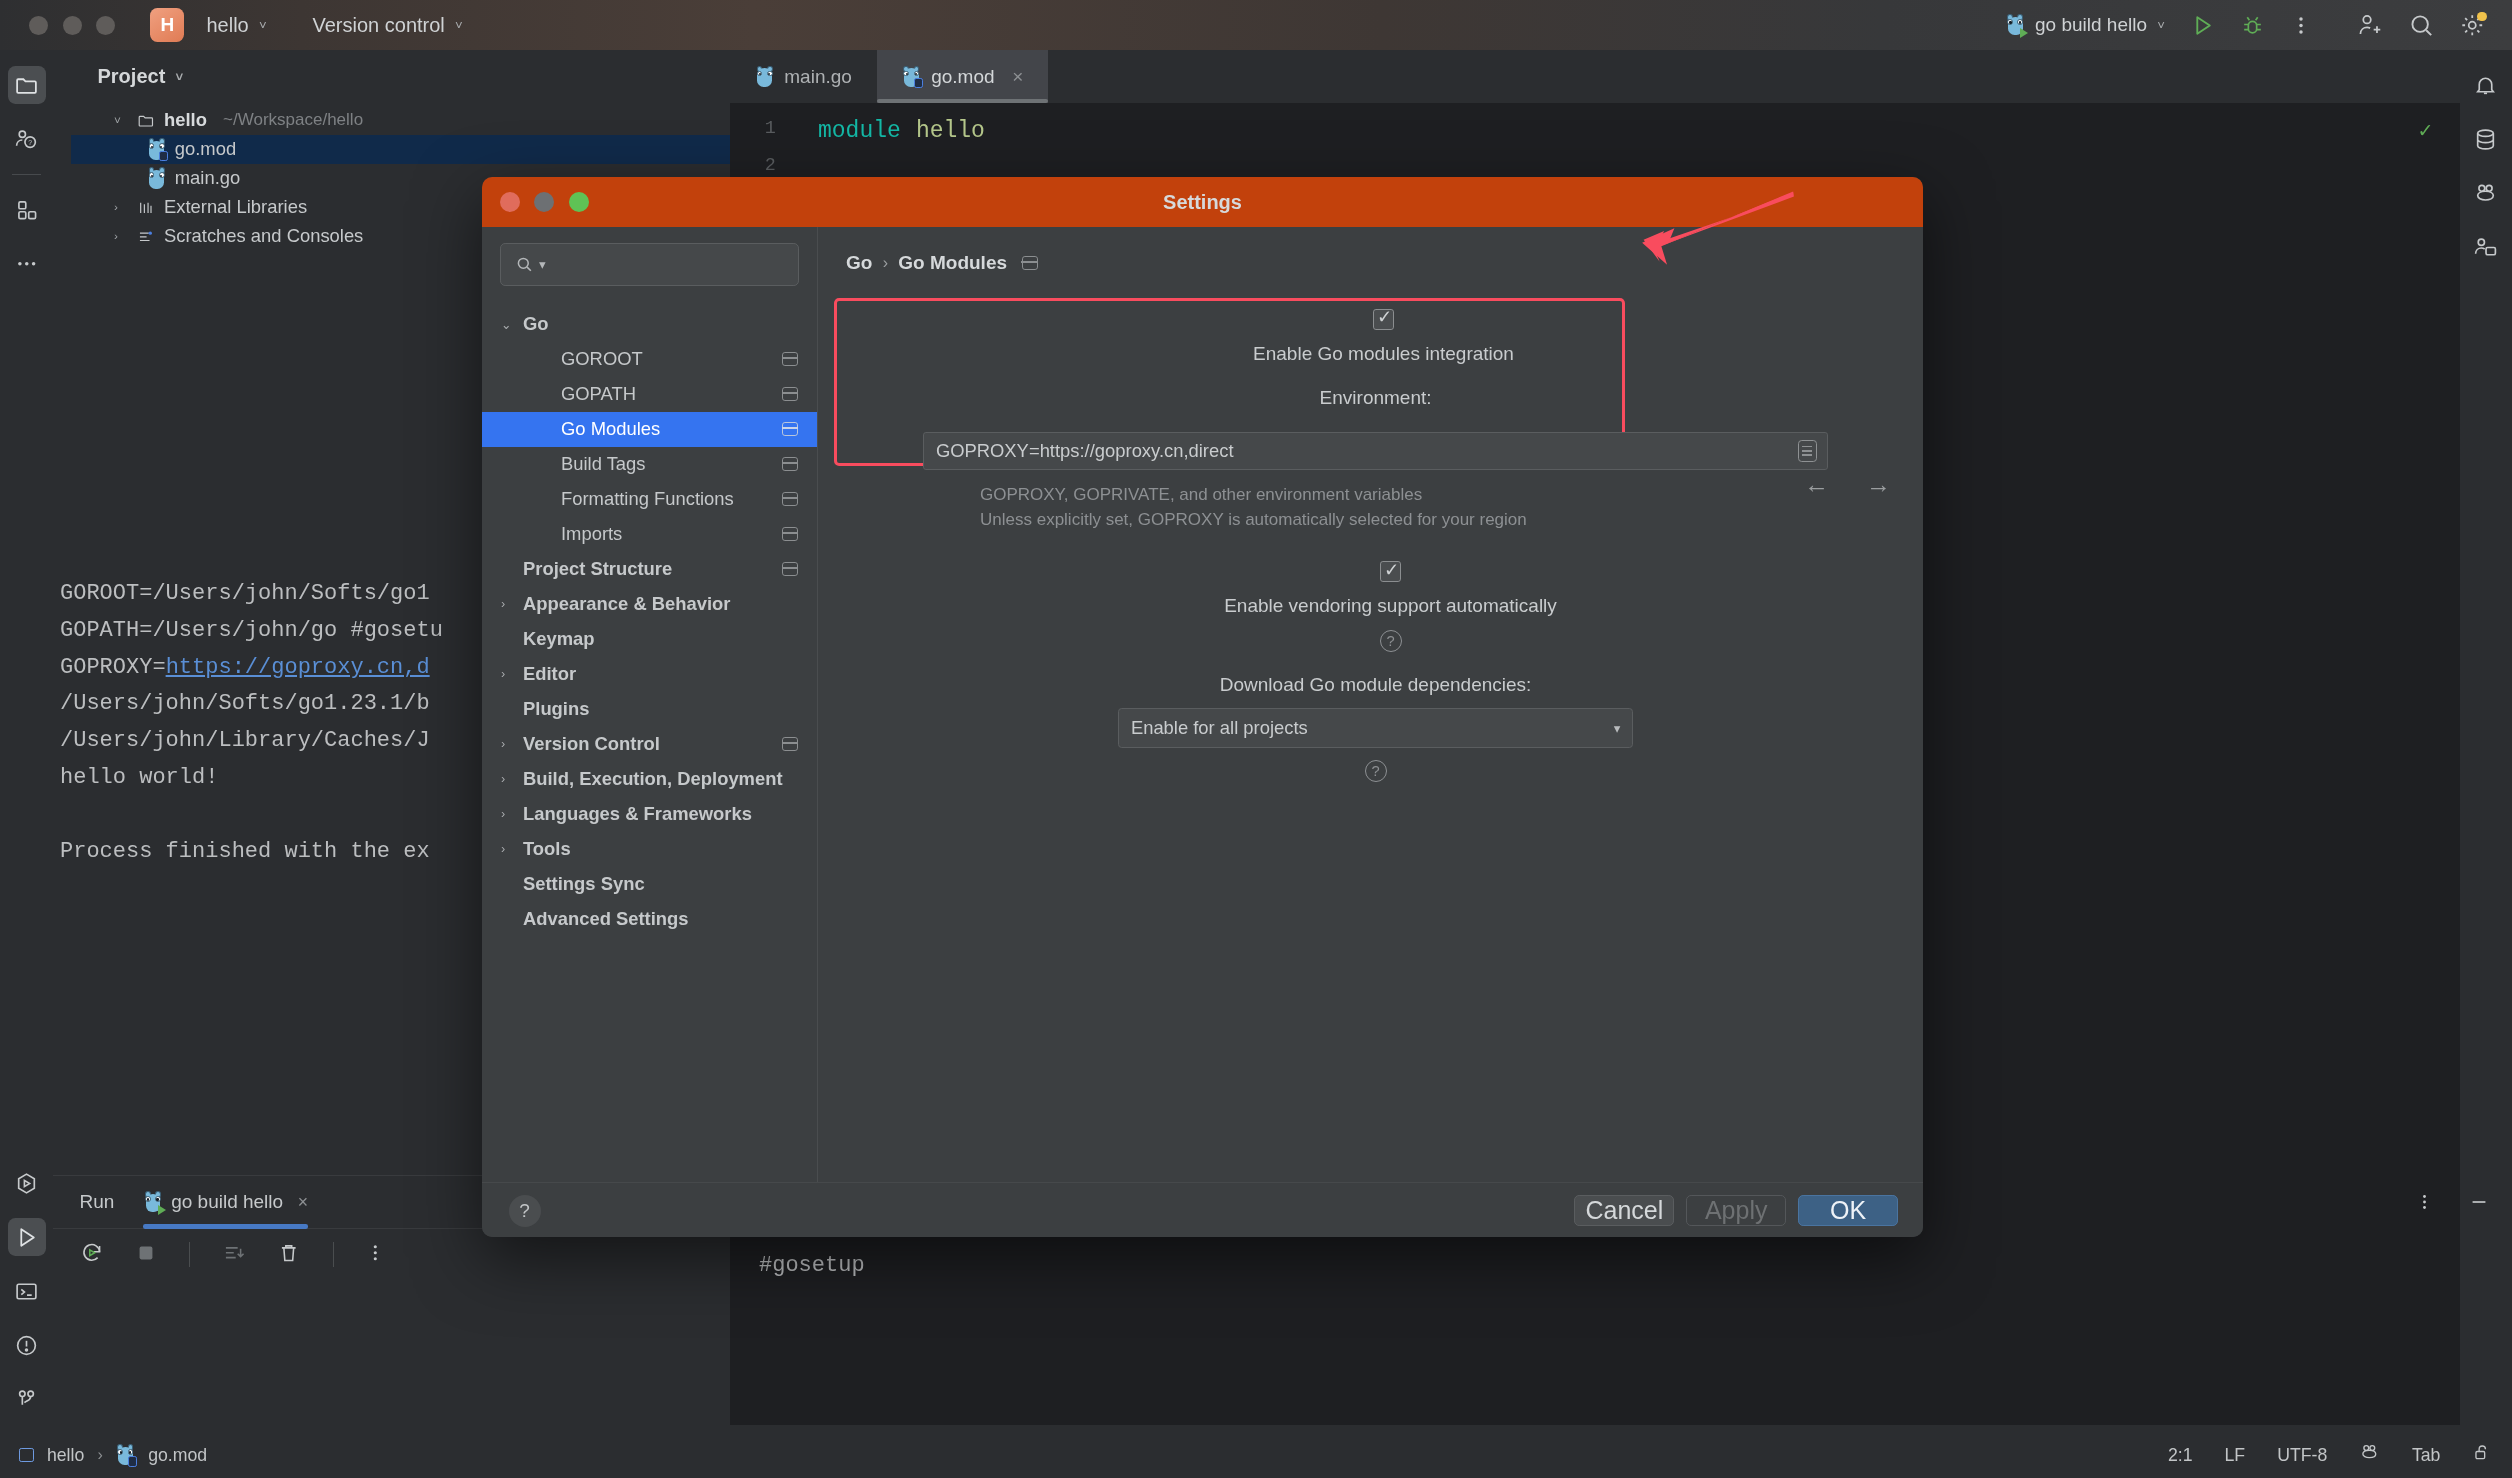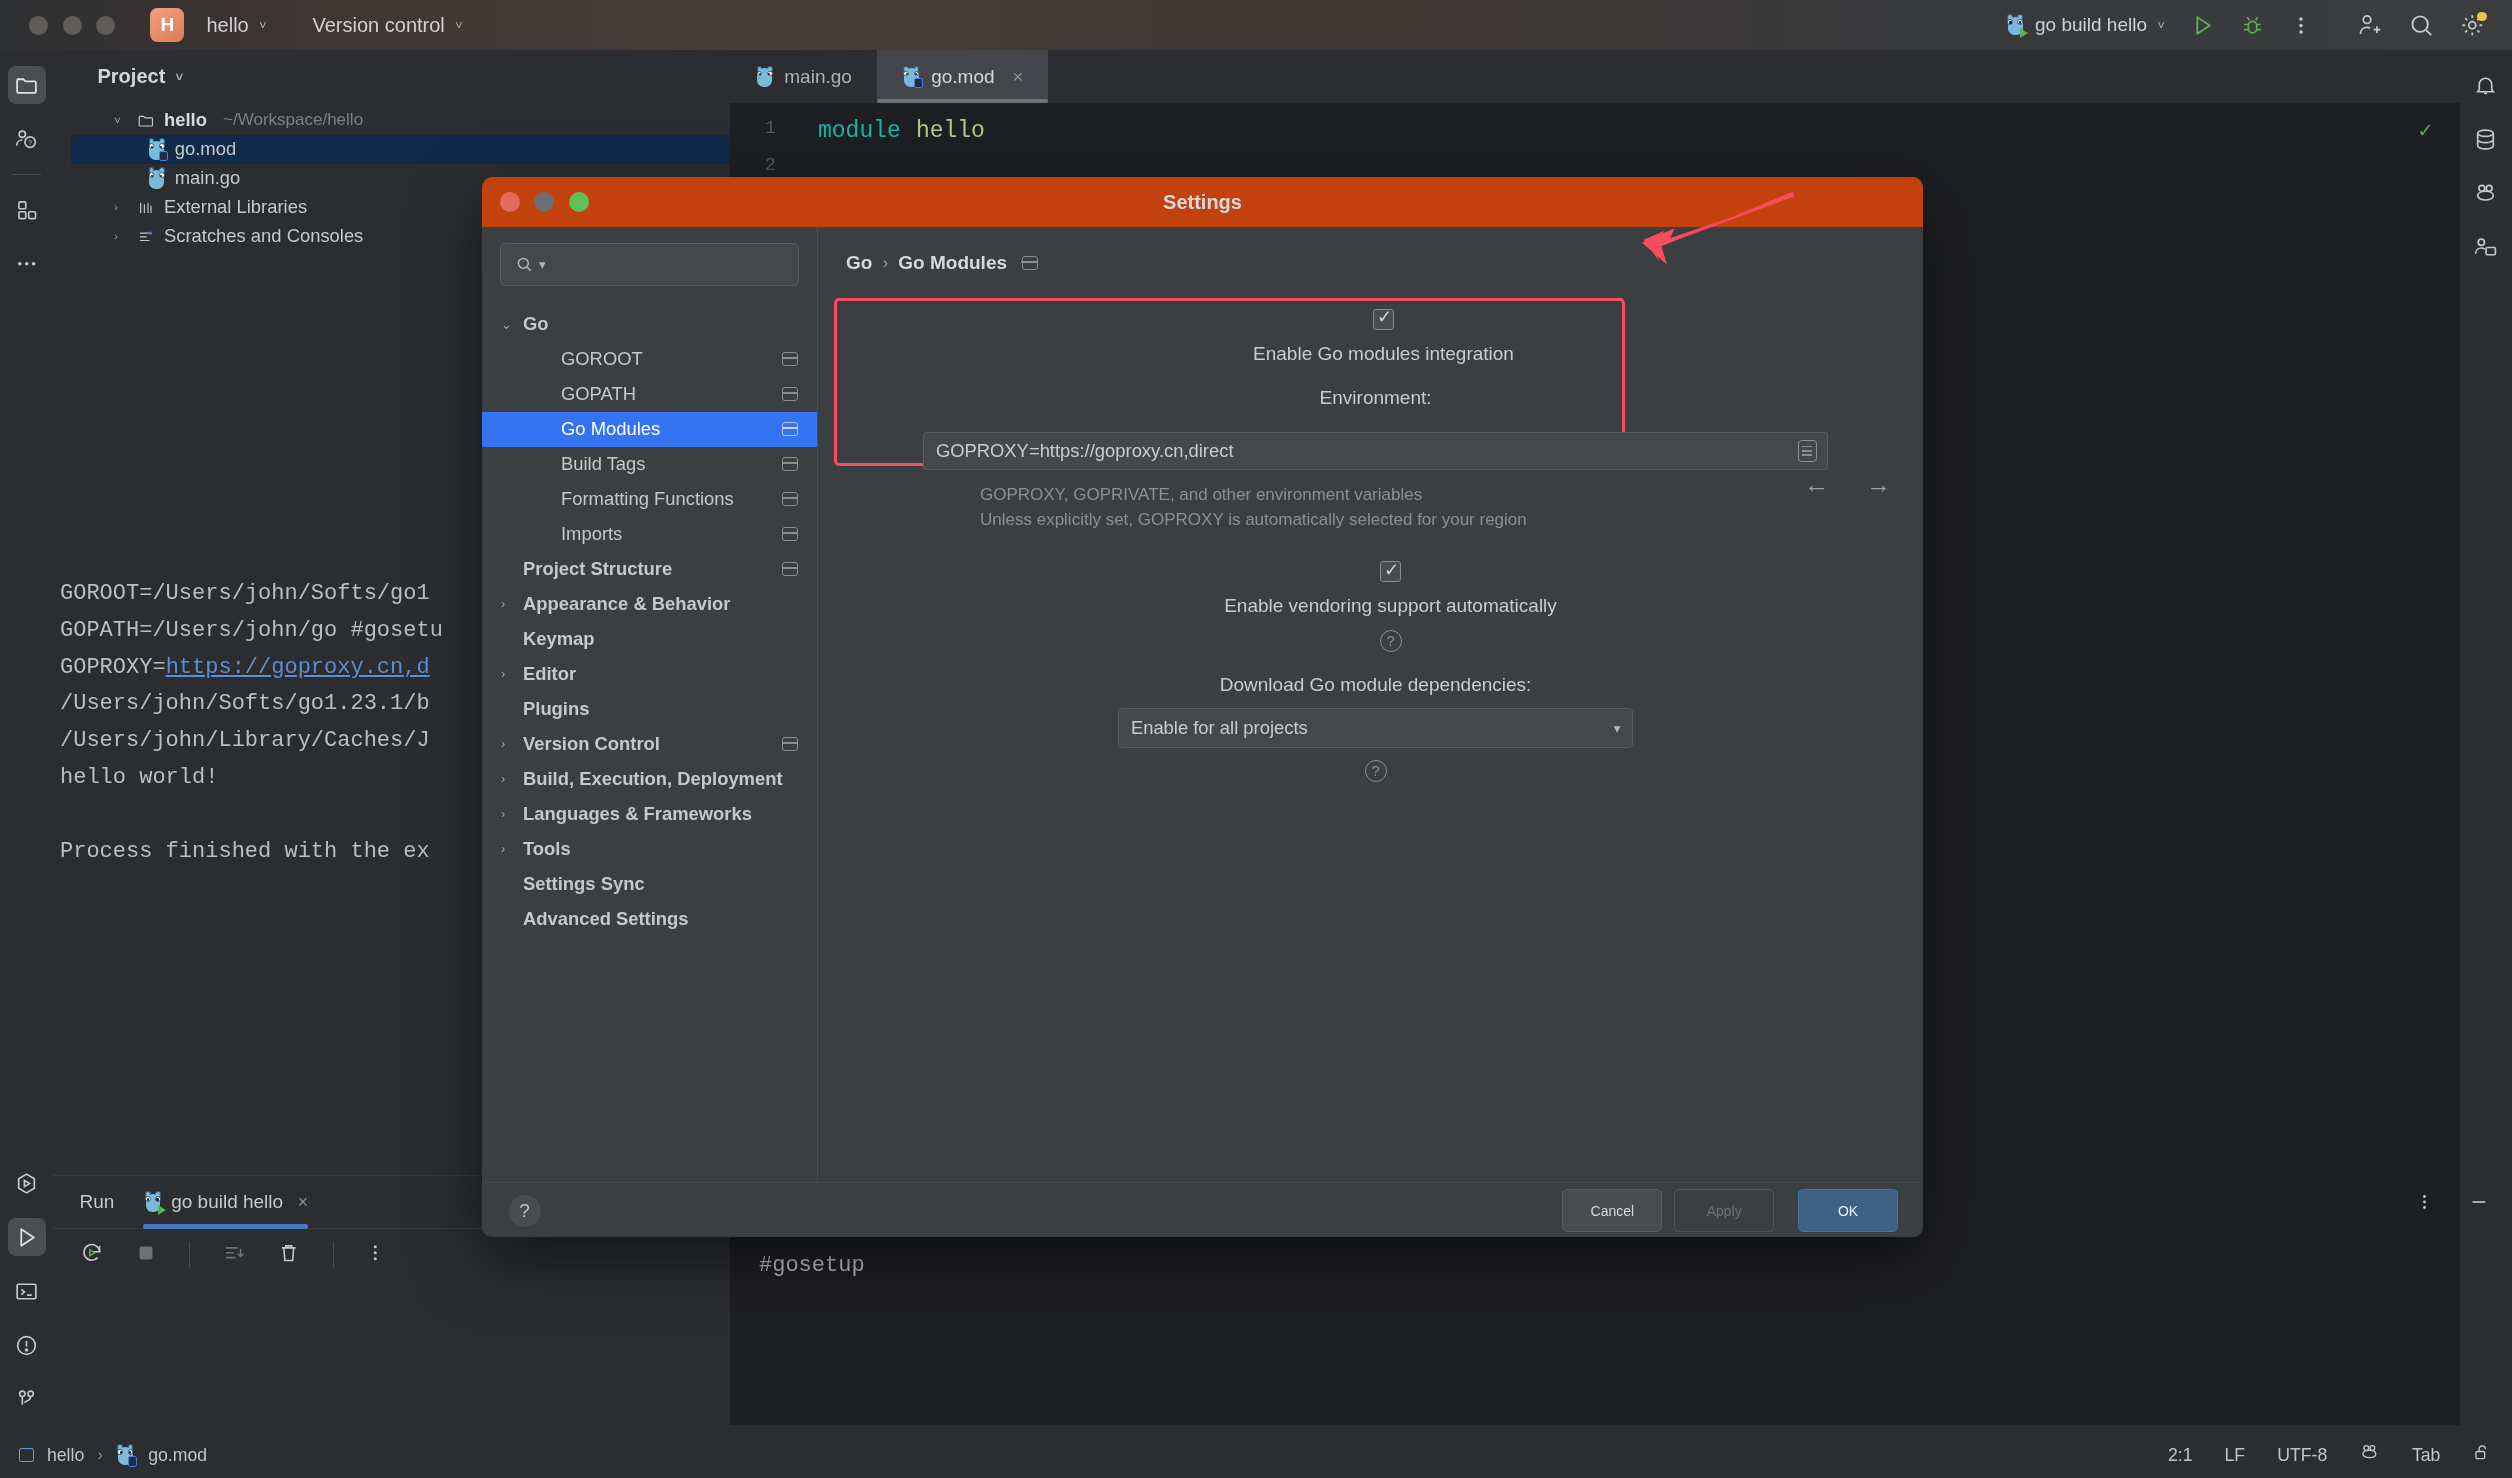--- a/index.html
+++ b/index.html
@@ -155,24 +155,24 @@
   .select {
     height:40px; background:#45484a; border:0.7px solid #5a5d5f; border-radius:3.7px;
     display:flex; align-items:center; padding:0 11.8px; color:#c9ccce; font-size:18.4px; position:relative;
   }
   .select .arr { position:absolute; right:11.8px; color:#b8bbbd; font-size:13.2px;}
   .qmark { width:22px; height:22px; border-radius:50%; border:1.5px solid #8d9093; color:#8d9093; font-size:14.7px; display:flex; align-items:center; justify-content:center;}
 
   .dlg-footer { height:56px; background:#3c3f41; display:flex; align-items:center; padding:0 26.5px; position:relative; border-top:0.7px solid #46494b;}
   .help-btn { width:32px; height:32px; border-radius:50%; background:#4a4d4f; color:#c2c5c7; display:flex; align-items:center; justify-content:center; font-size:19px;}
   .btns { position:absolute; right:25px; display:flex; gap:11.8px;}
-  .btn { height:43px; min-width:100px; border-radius:5.1px; display:flex; align-items:center; justify-content:center; font-size:14px;}
+  .btn { height:31px; min-width:100px; border-radius:5.1px; display:flex; align-items:center; justify-content:center; font-size:25px;}
   .btn-cancel { background:#4a4d4f; color:#d5d8da; border:0.7px solid #5a5d5f;}
   .btn-apply { background:#3c3f41; color:#6e7173; border:0.7px solid #54575a;}
-  .btn-ok { background:#3d6185; color:#eef2f7; border:0.7px solid #4a74a0;margin-left:12px;}
+  .btn-ok { background:#3d6185; color:#eef2f7; border:0.7px solid #4a74a0;}
 
   .arrow-annot { position:absolute; left:1611px; top:190px; width:184px; height:88px; pointer-events:none;}
 </style>
 </head>
 <body>
 
 <div id="app">
 
   <div class="titlebar">
     <div class="titlebar-gradient"></div>

